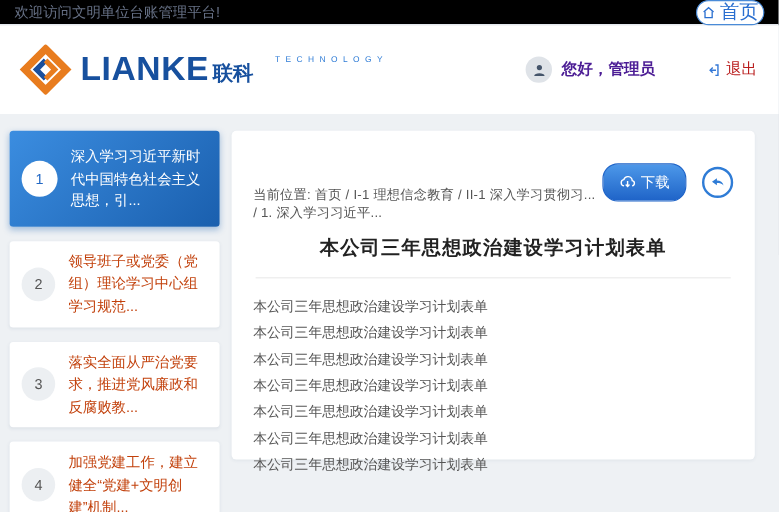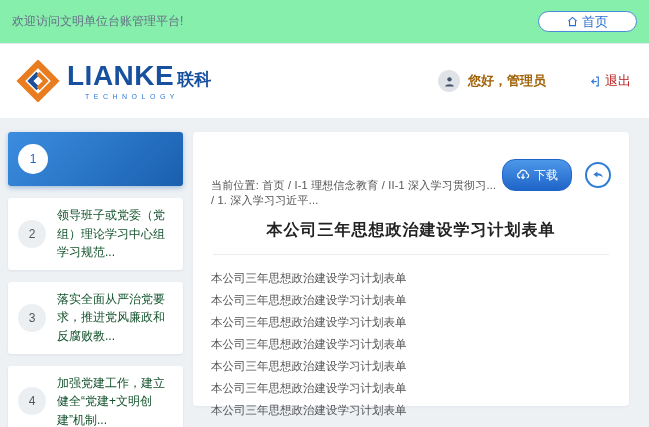--- a/index.html
+++ b/index.html
@@ -5,68 +5,68 @@
   * { margin:0; padding:0; box-sizing:border-box; }
   html,body { background:#dfe3e8; }
   .page{
     width:649px;height:427px;position:relative;overflow:hidden;
     background:#eef1f4;
     font-family:"Liberation Sans","DejaVu Sans",sans-serif;
     margin:0 auto;
   }
   
   .topbar{
-    height:44px;background:#86efac;border-bottom:1px solid #e4e9ef;
+    height:21px;background:#000000;border-bottom:1px solid #e4e9ef;
     display:flex;align-items:center;justify-content:space-between;padding:0 12px;
   }
   .welcome{font-size:12px;color:#667085;}
   .topbar-actions{display:flex;align-items:center;gap:8px;}
   .btn-pill{
-    display:inline-flex;align-items:center;gap:4px;font-size:13px;
-    border-radius:13px;padding:0 28px;height:21px;cursor:pointer;white-space:nowrap;
+    display:inline-flex;align-items:center;gap:4px;font-size:16px;
+    border-radius:13px;padding:0 4px;height:21px;cursor:pointer;white-space:nowrap;
   }
   .btn-home{background:#ffffff;border:1px solid #4a8bd8;color:#2a6fd0;}
   .btn-search{background:linear-gradient(180deg,#4d98e9,#1f64c8);border:1px solid #1f64c8;color:#fff;}
   
   .header{
     height:74px;background:#ffffff;display:flex;align-items:center;
     justify-content:space-between;padding:0 16px;
   }
   .logo{display:flex;align-items:center;gap:7px;cursor:pointer;}
-  .logo-text-block{display:flex;flex-direction:column;}
+  .logo-text-block{display:flex;flex-direction:row;}
   .logo-row{display:flex;align-items:baseline;line-height:1;}
   .logo-en{font-size:28px;font-weight:bold;color:#17509e;letter-spacing:0.5px;}
   .logo-cn{font-size:17px;font-weight:bold;color:#17509e;margin-left:3px;}
   .logo-sub{font-size:7px;color:#2f7cd6;letter-spacing:4.5px;margin-top:3px;padding-left:18px;}
   .header-right{display:flex;align-items:center;padding-right:2px;}
   .user{display:flex;align-items:center;gap:8px;}
   .avatar{width:22px;height:22px;border-radius:50%;background:#dfe3e8;
     display:flex;align-items:center;justify-content:center;}
-  .greeting{font-size:13px;color:#a16207;font-weight:bold;}
+  .greeting{font-size:13px;color:#4c1d95;font-weight:bold;}
   .logout{display:flex;align-items:center;gap:4px;color:#b91c1c;font-size:13px;cursor:pointer;margin-left:42px;}
   
   .body{
     display:flex;height:320px;padding:14px 20px 0 8px;gap:10px;
   }
   .sidebar{width:175px;flex-shrink:0;}
   .step-card{
     background:#fff;border-radius:3px;margin-bottom:12px;padding:8px 10px;
     display:flex;align-items:center;gap:11px;
     box-shadow:0 1px 3px rgba(30,60,100,0.08);cursor:pointer;
   }
   .step-card.active{
     background:linear-gradient(135deg,#3b8de0,#1a5fae);
     padding:12px 10px;box-shadow:0 2px 5px rgba(26,95,174,0.35);
   }
   .step-num{
     width:28px;height:28px;border-radius:50%;background:#eceff2;color:#555;
     display:flex;align-items:center;justify-content:center;font-size:12px;flex-shrink:0;
   }
   .active .step-num{background:#ffffff;color:#2268c4;width:30px;height:30px;}
-  .step-text{font-size:12px;line-height:1.55;color:#14532d;}
+  .step-text{font-size:12px;line-height:1.55;color:#c2410c;}
   .active .step-text{color:#ffffff;}
   
   .main{
     flex:1;background:#ffffff;border-radius:4px;height:274px;
     box-shadow:0 1px 3px rgba(30,60,100,0.06);padding:10px 18px 0;
   }
   .main-top{display:flex;align-items:center;justify-content:space-between;}
   .breadcrumb{font-size:11px;color:#555;letter-spacing:0.2px;margin-top:36px;}
   .main-actions{display:flex;align-items:center;gap:13px;flex-shrink:0;}
   .btn-download{
@@ -145,20 +145,21 @@
         <span>退出</span>
       </span>
     </div>
   </div>
 
   <div class="body">
 
     <div class="sidebar">
       <div class="step-card active">
         <span class="step-num">1</span>
+        <span class="step-text">深入学习习近平新时代中国特色社会主义思想，引...</span>
       </div>
       <div class="step-card">
         <span class="step-num">2</span>
         <span class="step-text">领导班子或党委（党组）理论学习中心组学习规范...</span>
       </div>
       <div class="step-card">
         <span class="step-num">3</span>
         <span class="step-text">落实全面从严治党要求，推进党风廉政和反腐败教...</span>
       </div>
       <div class="step-card">

